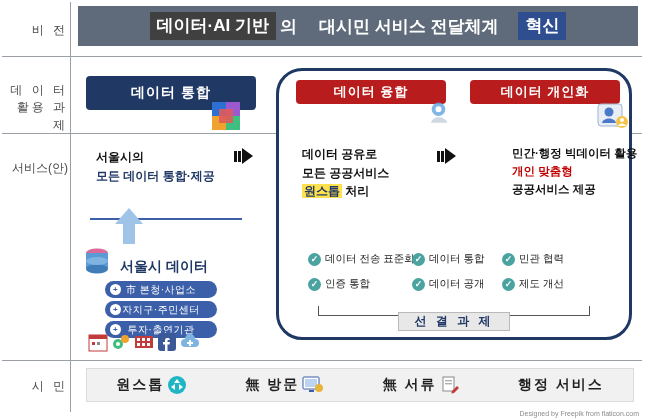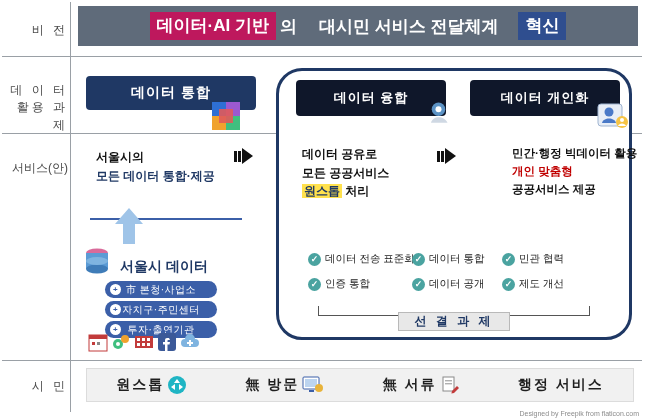--- a/index.html
+++ b/index.html
@@ -38,21 +38,21 @@
     left: 78px; top: 6px; width: 560px; height: 40px;
     background: #5f6b7a;
     display: flex;
     align-items: center;
     justify-content: center;
     gap: 4px;
     padding: 0 8px;
   }
   .title-bar .t-hl {
     color: #ffffff;
-    background: #be185d;
+    background: #404040;
     font-size: 17px;
     font-weight: bold;
     padding: 2px 7px 3px 7px;
   }
   .title-bar .t-hl.blue2 { background:#2f4e8f; }
   .title-bar .t-plain {
     color: #ffffff;
     font-size: 17px;
     font-weight: bold;
   }
@@ -75,22 +75,22 @@
   
   .big-round {
     position: absolute;
     left: 276px; top: 68px; width: 356px; height: 272px;
     border: 3px solid #1f3864;
     border-radius: 26px;
     background: #ffffff;
   }
   .box-fusion, .box-person {
     position: absolute;
-    height: 36px;
-    background: #0f172a;
+    height: 24px;
+    background: #b91c1c;
     border-radius: 4px;
     color: #fff;
     font-size: 13px;
     font-weight: bold;
     display: flex;
     align-items: center;
     justify-content: center;
     letter-spacing: 1px;
   }
   .box-fusion { left: 296px; top: 80px; width: 150px; }

